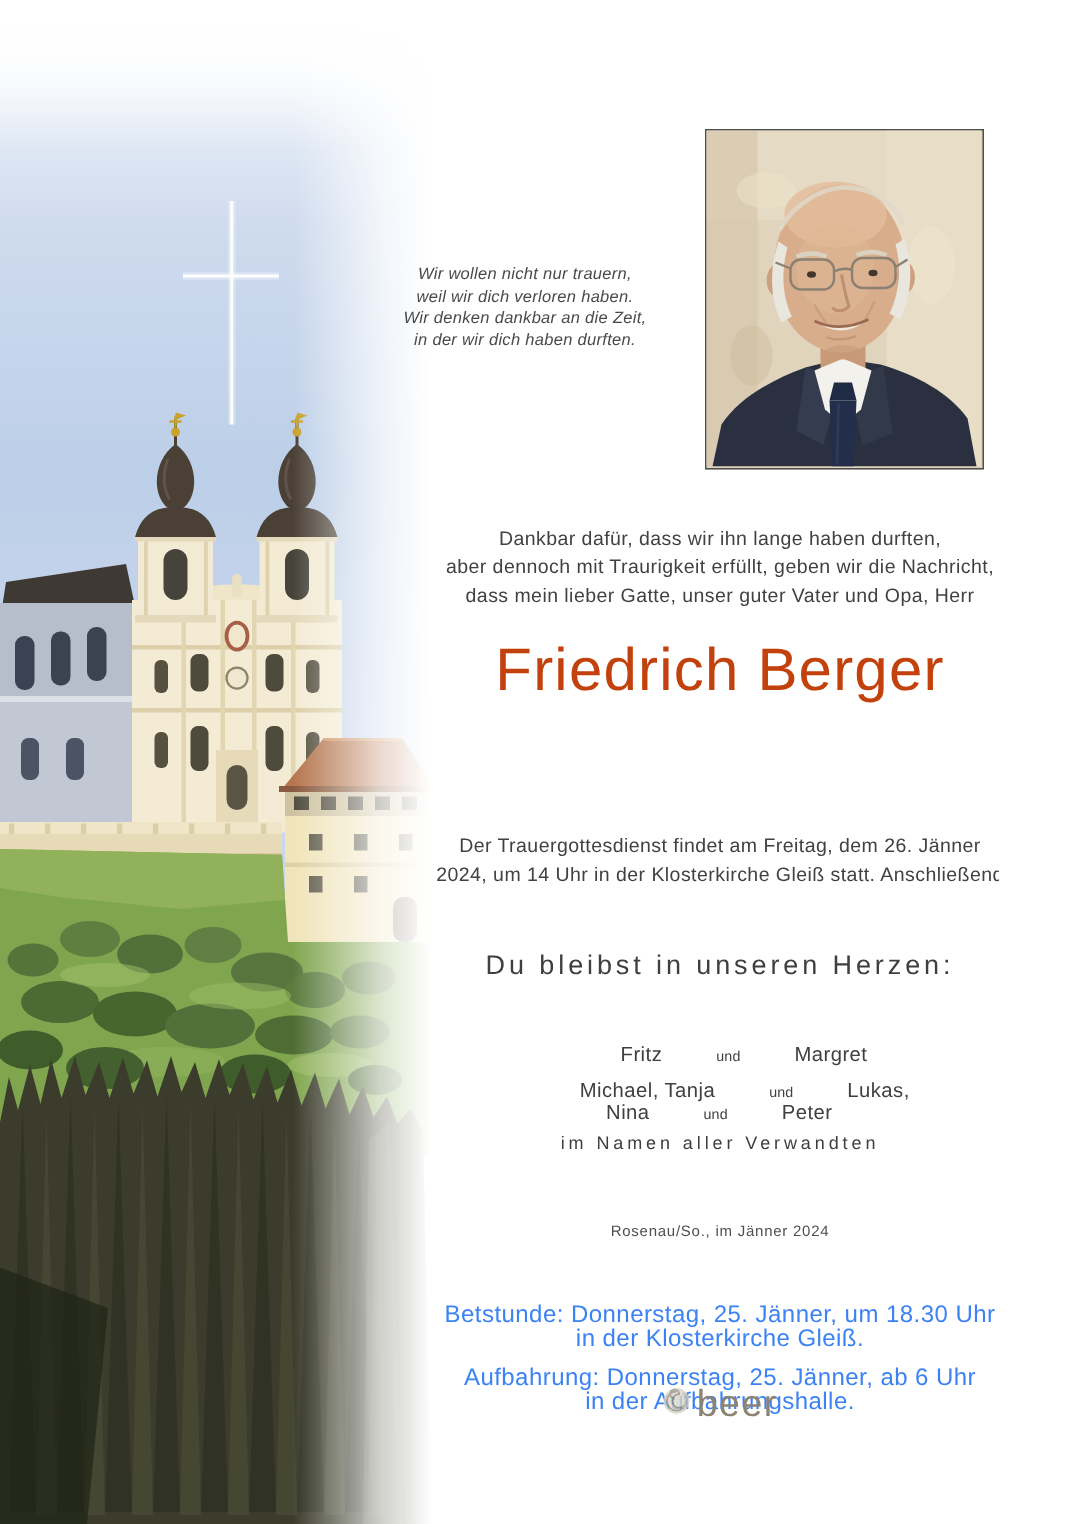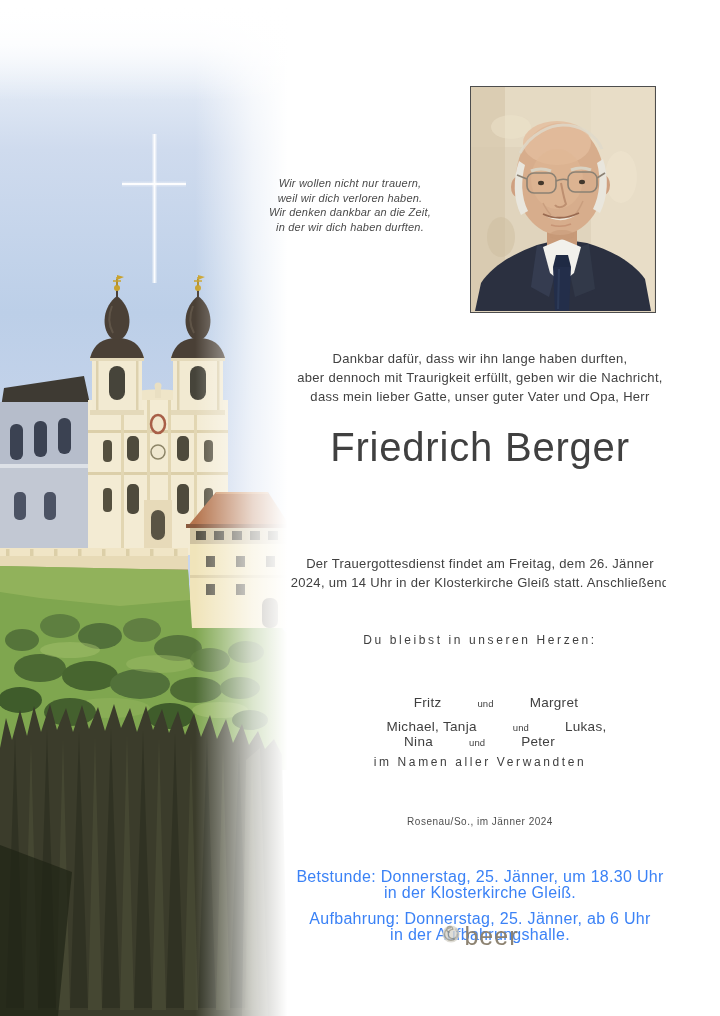--- a/index.html
+++ b/index.html
@@ -20,24 +20,24 @@
   .portrait{position:absolute;left:470px;top:86px;width:186px;height:227px;
             border:1.5px solid #4d4d4d;box-sizing:border-box;background:#e0d4bd;}
   .portrait svg{display:block;}
 
   
   .block{position:absolute;left:277px;width:406px;text-align:center;}
   .poem{position:absolute;left:248px;top:176px;width:204px;text-align:center;
         font-size:11px;line-height:14.5px;font-style:italic;color:#4a4a4a;letter-spacing:.2px;}
   .para{font-size:13px;line-height:19px;letter-spacing:.3px;color:#414141;}
   .intro{top:349px;}
-  .deceased-name{top:424px;font-size:40px;line-height:46px;letter-spacing:.8px;color:#404040;}
+  .deceased-name{top:424px;font-size:40px;line-height:46px;letter-spacing:.8px;color:#c2410c;}
   .death{top:490px;}
   .service{top:554px;}
-  .hearts{top:633px;font-size:12px;letter-spacing:2.6px;color:#3f3f3f;}
+  .hearts{top:633px;font-size:18px;letter-spacing:2.6px;color:#3f3f3f;}
   .fam{font-size:13.5px;letter-spacing:.3px;color:#3f3f3f;}
   .fam-1{top:670px;}
   .fam-2{top:695px;}
   .fam-3{top:719px;}
   .fam span{margin:0 1px;padding-left:32px;}
   .und{font-size:9.5px;letter-spacing:.1px;margin:0 3px !important;}
   .closing{top:755px;font-size:12px;letter-spacing:2.6px;color:#3f3f3f;}
   .place{top:816px;font-size:10px;letter-spacing:.5px;color:#4f4f4f;}
   .sched{font-size:16px;line-height:16px;letter-spacing:.3px;color:#3b82f6;}
   .bet{top:869px;}

